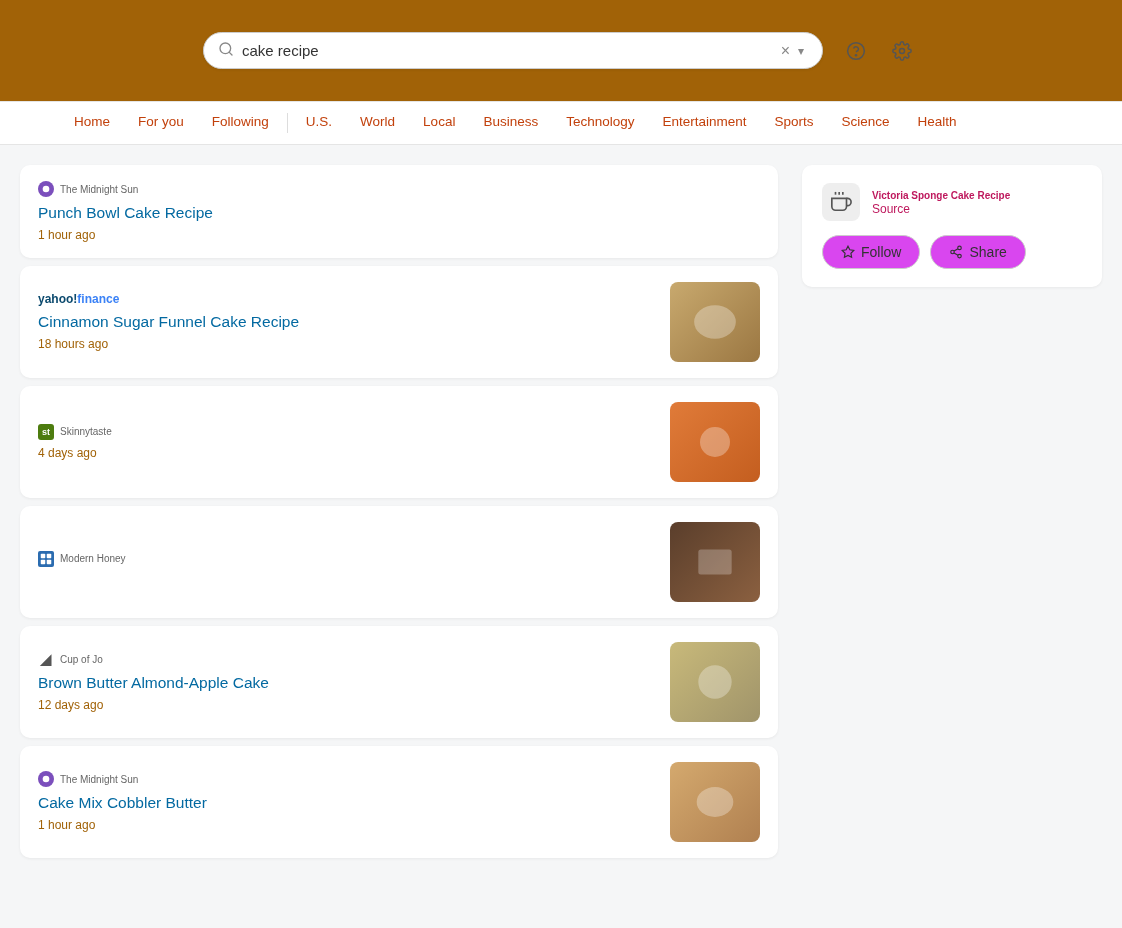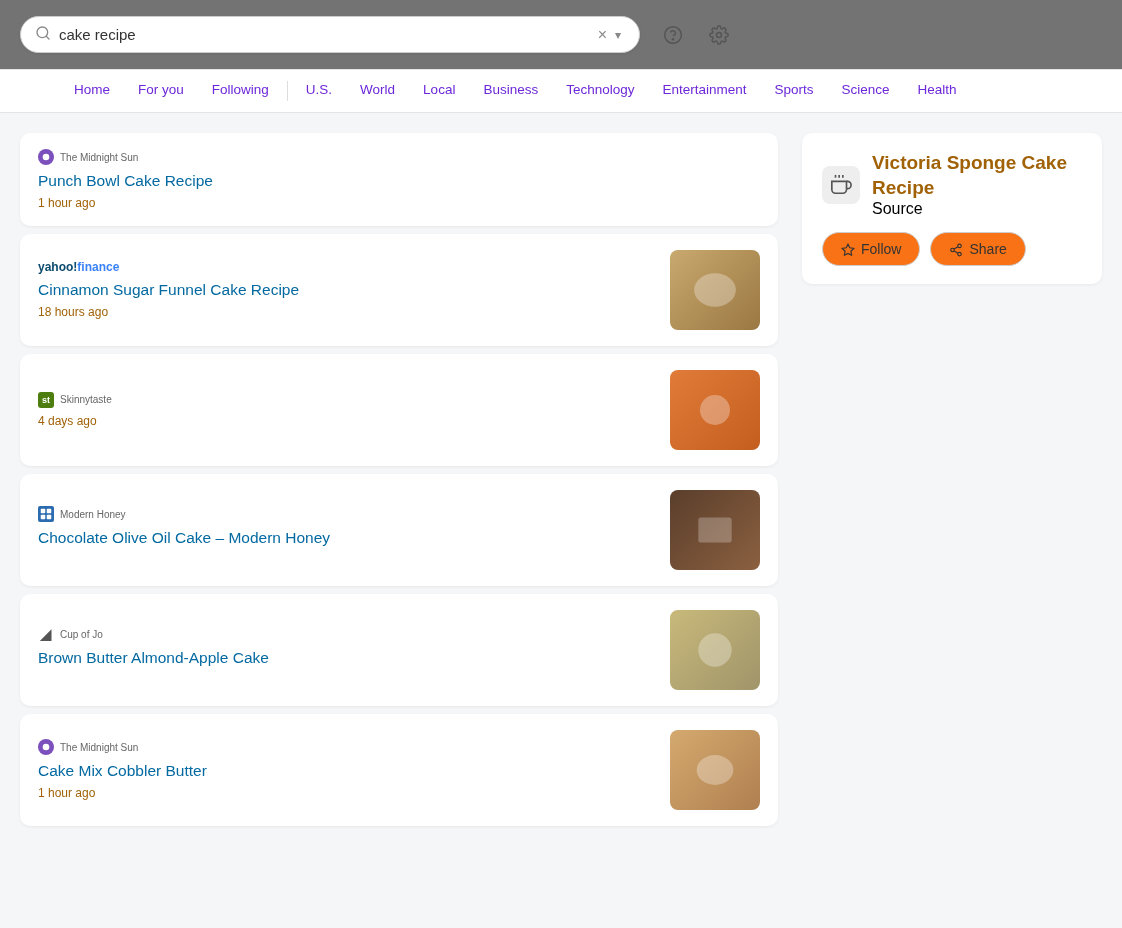--- a/index.html
+++ b/index.html
@@ -1,23 +1,24 @@
 <!DOCTYPE html>
 <html><head>
   <meta charset="utf-8">
   <style>
     * { box-sizing: border-box; margin: 0; padding: 0; }
     body { font-family: -apple-system, BlinkMacSystemFont, 'Segoe UI', Arial, sans-serif; background: #f5f6f7; color: #222; font-size: 14px; }
 
     
     .search-bar-container {
       display: flex;
-      align-items: center;
-      padding: 16px 20px;
-      background: #737373;
+      justify-content: center;
+      align-items: center;
+      padding: 32px 20px;
+      background: #a16207;
       border-bottom: 1px solid #e5e5e5;
     }
     .search-bar {
       display: flex;
       align-items: center;
       border: 1px solid #ccc;
       border-radius: 22px;
       padding: 8px 14px;
       width: 620px;
       background: #fff;
@@ -54,21 +55,21 @@
       align-items: center;
       padding: 0 60px;
       background: #fff;
       border-bottom: 1px solid #e5e5e5;
       gap: 0;
     }
     .nav-item {
       padding: 12px 14px;
       cursor: pointer;
       font-size: 13.5px;
-      color: #6d28d9;
+      color: #c2410c;
       text-decoration: none;
       white-space: nowrap;
       border-bottom: 3px solid transparent;
     }
     .nav-divider {
       width: 1px; height: 20px; background: #ddd; margin: 0 4px;
     }
 
     
     .main-layout {
@@ -152,36 +153,36 @@
     .sidebar-source-row {
       display: flex; align-items: center; gap: 12px; margin-bottom: 14px;
     }
     .sidebar-favicon {
       width: 38px; height: 38px; border-radius: 8px; background: #eee;
       display: flex; align-items: center; justify-content: center; font-size: 18px; color: #555;
       flex-shrink: 0;
     }
     .sidebar-source-info {}
     .sidebar-source-title {
-      font-size: 19px; font-weight: 600; color: #a16207; line-height: 1.3;
+      font-size: 10px; font-weight: 600; color: #be185d; line-height: 1.3;
     }
     .sidebar-source-label {
-      font-size: 16px; color: #000000;
+      font-size: 12px; color: #be185d;
     }
     .sidebar-actions {
       display: flex; gap: 10px;
     }
     .sidebar-btn {
-      display: flex; align-items: flex-end; gap: 6px;
+      display: flex; align-items: center; gap: 6px;
       padding: 8px 18px;
       border-radius: 20px;
       font-size: 14px; font-weight: 500;
       cursor: pointer;
       border: 1.5px solid #ccc;
-      background: #f97316;
+      background: #d946ef;
       color: #333;
     }
 
     
     .yahoo-logo {
       font-size: 12px; font-weight: bold;
     }
     .yahoo-y { color: #0c4a6e; }
     .yahoo-finance { color: #3b82f6; }
   </style>
@@ -290,36 +291,36 @@
           <div class="source-favicon source-modernhoney" style="display:flex;align-items:center;justify-content:center;font-size:9px;color:white;">
             <svg width="12" height="12" viewBox="0 0 16 16" fill="white">
                 <rect x="1" y="1" width="6" height="6" rx="1"></rect>
                 <rect x="9" y="1" width="6" height="6" rx="1"></rect>
                 <rect x="1" y="9" width="6" height="6" rx="1"></rect>
                 <rect x="9" y="9" width="6" height="6" rx="1"></rect>
               </svg>
           </div>
           <span class="source-name">Modern Honey</span>
         </div>
-        <div class="article-title">Chocolate Olive Oil Cake – Modern Honey</div>
       </div>
       <div class="article-image img-chocolate">
         <svg width="50" height="50" viewBox="0 0 60 60" opacity="0.25">
           <rect x="10" y="15" width="40" height="30" rx="3" fill="#fff"></rect>
         </svg>
       </div>
     </div>
 
     <div class="article-card">
       <div class="article-content">
         <div class="article-source">
           <div class="source-favicon" style="background:none;font-size:14px;color:#555;display:flex;align-items:center;justify-content:center;">◢</div>
           <span class="source-name">Cup of Jo</span>
         </div>
         <div class="article-title">Brown Butter Almond-Apple Cake</div>
+        <div class="article-time">12 days ago</div>
       </div>
       <div class="article-image img-apple">
         <svg width="50" height="50" viewBox="0 0 60 60" opacity="0.3">
           <circle cx="30" cy="30" r="20" fill="#fff"></circle>
         </svg>
       </div>
     </div>
 
     <div class="article-card">
       <div class="article-content">

